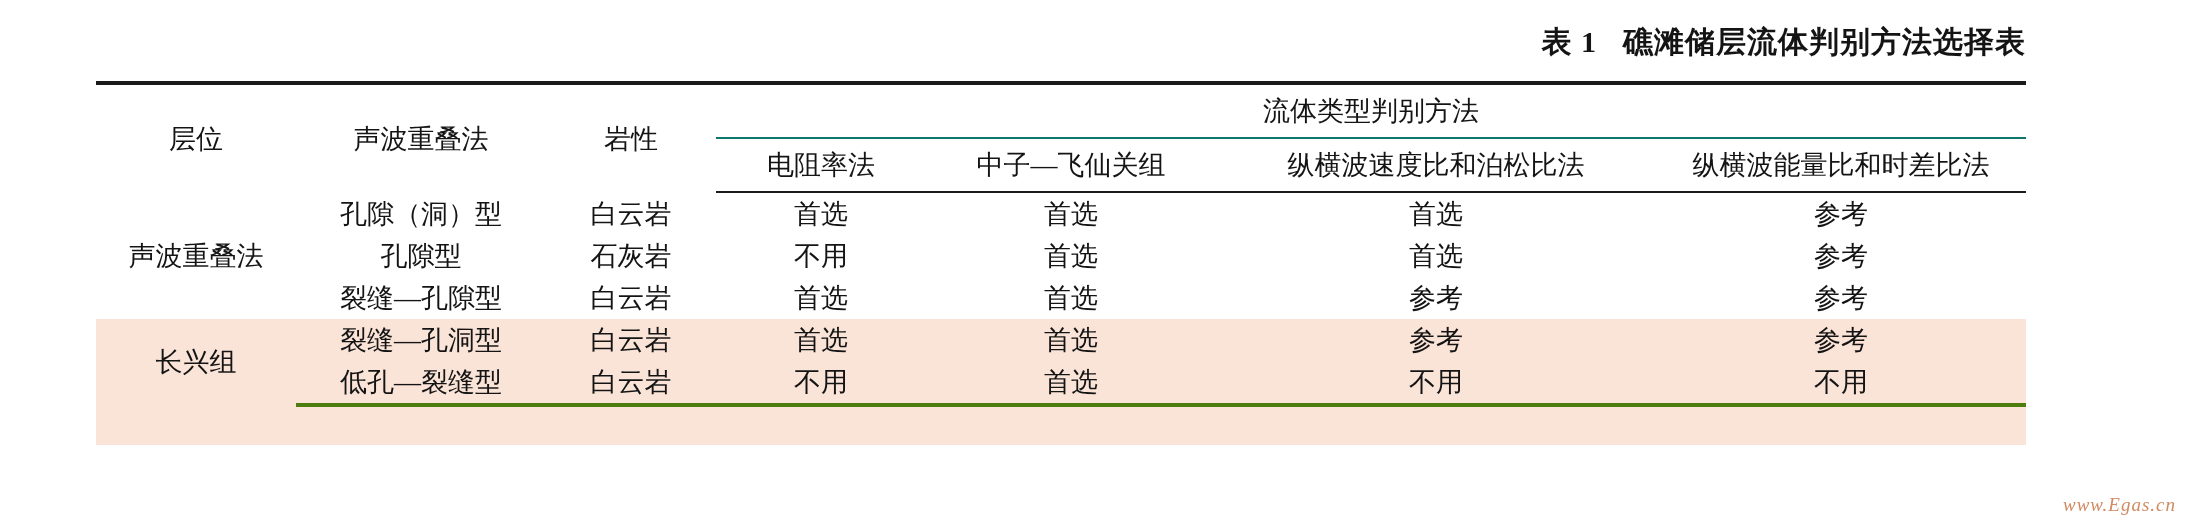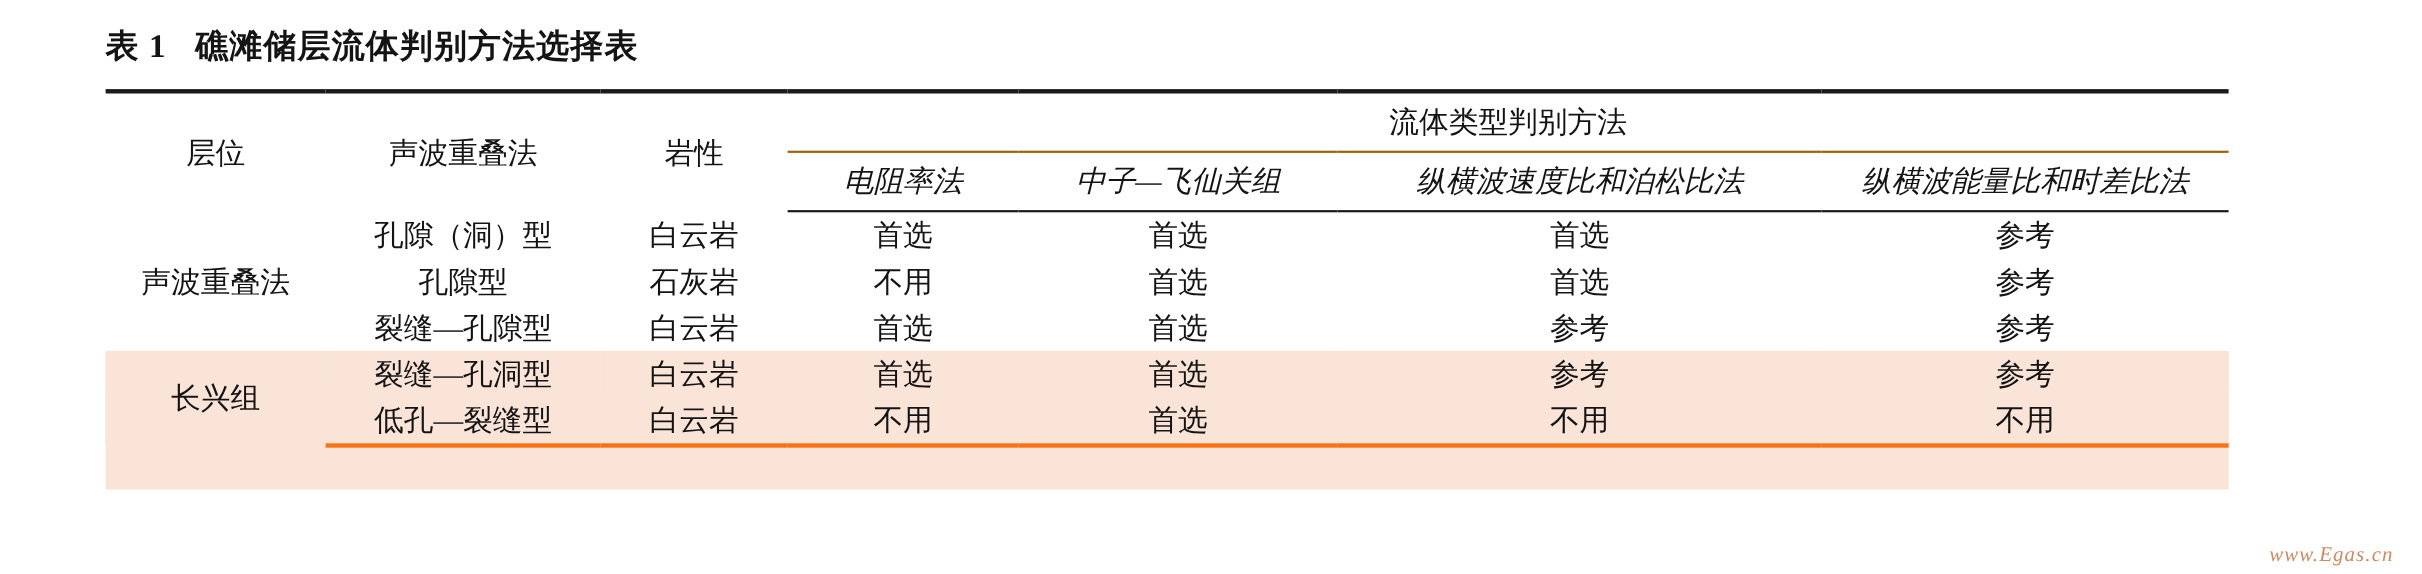--- a/index.html
+++ b/index.html
@@ -21,21 +21,21 @@
     width: 2202px;
     height: 522px;
   }
   .table-wrap {
     position: absolute;
     left: 96px;
     top: 22px;
     width: 1930px;
   }
   .caption {
-    text-align: left;
+    text-align: right;
     font-size: 30px;
     font-weight: bold;
     letter-spacing: 1px;
     padding-bottom: 18px;
     white-space: nowrap;
   }
   .caption .cap-num {
     margin-right: 26px;
   }
   table.tbl {
@@ -55,31 +55,30 @@
   .rule-top td {
     border-top: 4px solid #1b1b1b;
   }
   .hdr-row1 td {
     height: 52px;
   }
   .hdr-row2 td {
     height: 52px;
   }
   .sub-span-rule {
-    border-bottom: 2px solid #a16207;
+    border-bottom: 2px solid #0f766e;
   }
   .hdr-bottom td {
     border-bottom: 2.5px solid #1b1b1b;
-    font-style: italic;
   }
   .body-row td {
     height: 42px;
   }
   .tbl-bottom td {
-    border-bottom: 4px solid #f97316;
+    border-bottom: 4px solid #4d7c0f;
   }
   .group-label {
     font-size: 28px;
   }
   .hl {
     background: #fae4d8;
   }
   .col-layer { width: 200px; }
   .col-res   { width: 250px; }
   .col-lith  { width: 170px; }

